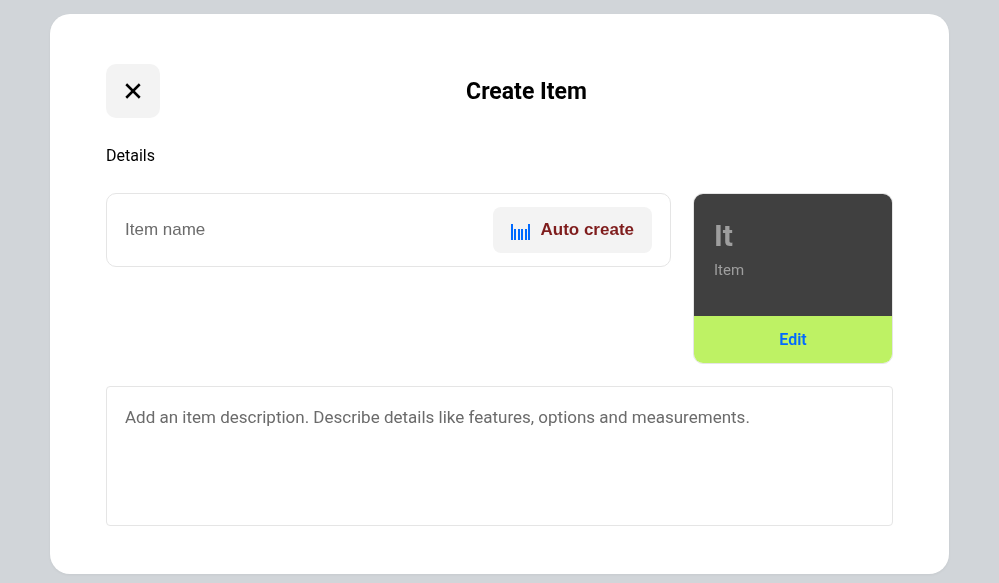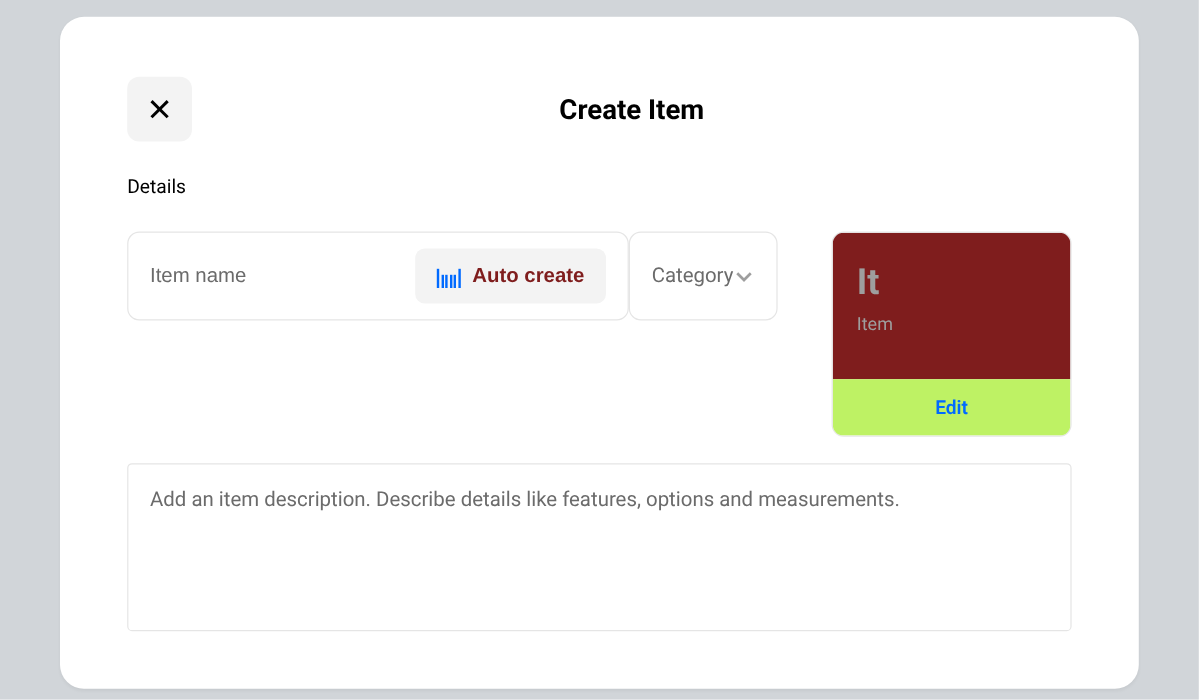--- a/index.html
+++ b/index.html
@@ -70,21 +70,22 @@
       margin-bottom: 28px;
     }
     .row {
       display: flex;
       gap: 22px;
       align-items: flex-start;
     }
     .left-col {
       flex: 1;
       display: flex;
-      flex-direction: row;
+      flex-direction: column;
+      gap: 22px;
     }
     .field {
       border: 1px solid #e5e5e5;
       border-radius: 10px;
       padding: 0 18px;
       height: 74px;
       display: flex;
       align-items: center;
       justify-content: space-between;
       background: #fff;
@@ -142,21 +143,21 @@
       color: #9e9e9e;
     }
     .card {
       width: 200px;
       border: 1px solid #e5e5e5;
       border-radius: 10px;
       overflow: hidden;
       background: #fff;
     }
     .card-preview {
-      background: #7f1d1d;
+      background: #404040;
       padding: 24px 20px 14px 20px;
       height: 122px;
     }
     .card-abbrev {
       font-size: 30px;
       font-weight: 700;
       color: #9e9e9e;
       margin-bottom: 8px;
     }
     .card-label {
@@ -223,26 +224,20 @@
               <span style="width:2px;height:11px;"></span>
               <span style="width:2px;height:11px;"></span>
               <span style="width:2px;height:11px;"></span>
               <span style="width:2px;height:11px;"></span>
               <span style="width:2px;height:16px;"></span>
             </span>
             <span>Auto create</span>
           </button>
         </div>
 
-        <div class="select-field">
-          <span class="select-placeholder">Category</span>
-          <svg class="chevron-down" width="18" height="18" viewBox="0 0 16 16" fill="none" stroke="currentColor" stroke-width="2">
-            <polyline points="3 6 8 11 13 6"></polyline>
-          </svg>
-        </div>
       </div>
 
       <div class="card">
         <div class="card-preview">
           <div class="card-abbrev">It</div>
           <div class="card-label">Item</div>
         </div>
         <div class="card-edit">Edit</div>
       </div>
 

